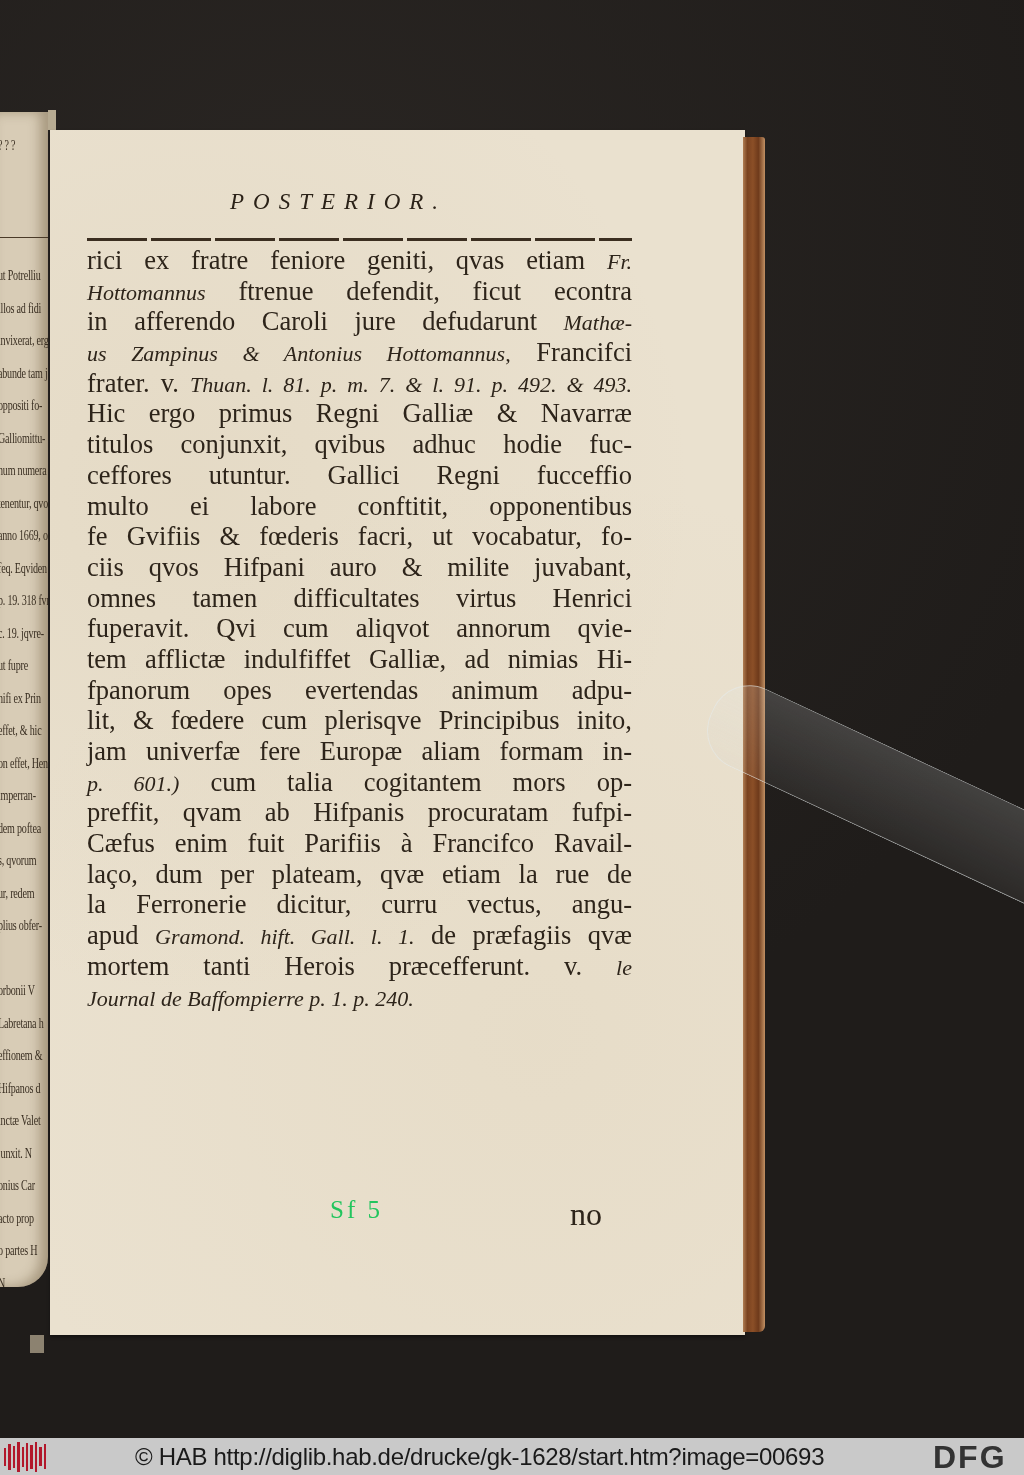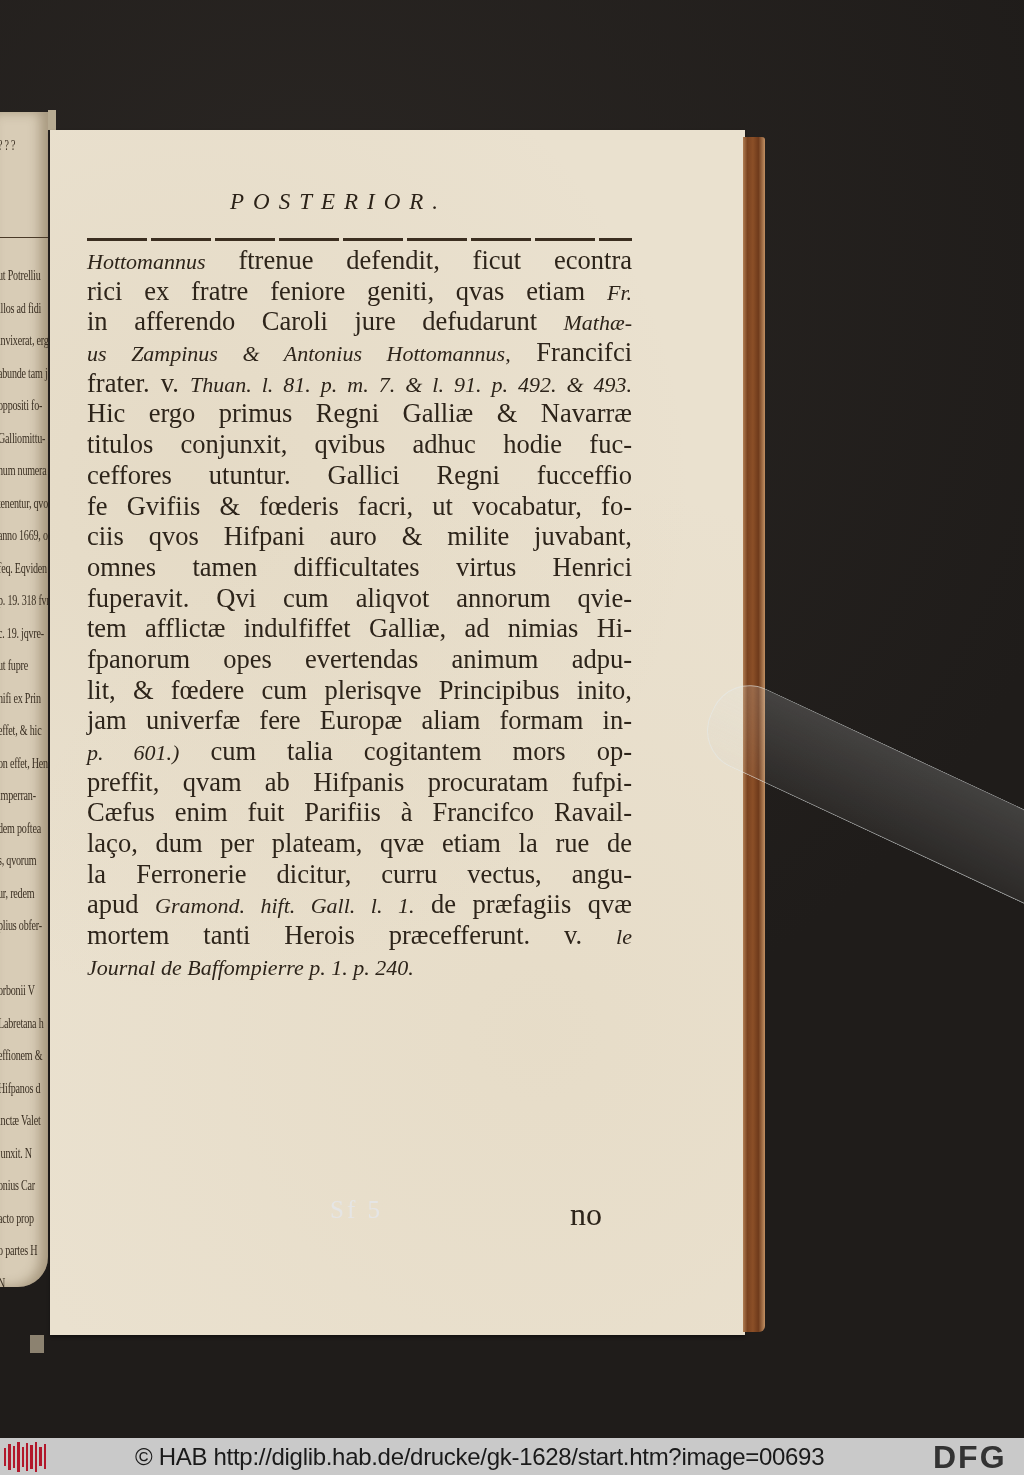--- a/index.html
+++ b/index.html
@@ -20,21 +20,21 @@
     background:linear-gradient(90deg,#b07d52 0,#7a4320 20%,#8b4f27 45%,#6e3a1b 70%,#c19063 100%);
     border-radius:0 3px 6px 0;}
   .running-head{position:absolute;left:230px;top:189px;font-style:italic;font-size:23px;letter-spacing:9px;color:#2b2218;}
   .head-rule{position:absolute;left:87px;top:238px;width:545px;height:3px;
     background:repeating-linear-gradient(90deg,#3b2e20 0 60px,transparent 60px 64px);}
   .text-block{position:absolute;left:87px;top:245px;width:545px;font-size:26.5px;line-height:30.7px;color:#2d241a;}
   .line{white-space:nowrap;text-align:justify;text-align-last:justify;height:30.7px;overflow:visible;}
   .line.last{text-align-last:left;}
   .line.indent{padding-left:30px;}
   .it{font-style:italic;font-size:22px;}
-  .signature{position:absolute;left:330px;top:1196px;font-size:25px;color:#e5e5e5;letter-spacing:3px;}
+  .signature{position:absolute;left:330px;top:1196px;font-size:25px;color:#22c55e;letter-spacing:3px;}
   .catchword{position:absolute;left:570px;top:1196px;font-size:32px;color:#2d241a;}
   .glass{position:absolute;left:712px;top:668px;width:420px;height:84px;
     background:linear-gradient(180deg,rgba(230,235,235,.18),rgba(200,205,205,.08));
     border:1.5px solid rgba(230,235,235,.55);border-right:none;border-radius:40px 0 0 40px;
     transform:rotate(25deg);transform-origin:left center;}
   .footer{position:absolute;left:0;top:1438px;width:1024px;height:37px;background:#c9c9c9;}
   .hab-logo{position:absolute;left:4px;top:3px;width:42px;height:31px;display:flex;gap:2px;align-items:center;}
   .hab-logo span{display:block;width:3px;background:#b2182b;}
   .footer-text{position:absolute;left:135px;top:5px;font-family:"Liberation Sans", sans-serif;font-size:24px;color:#1a1a1a;letter-spacing:-0.3px;}
   .dfg{position:absolute;left:933px;top:1px;font-family:"Liberation Sans", sans-serif;font-weight:bold;font-size:32px;color:#333;letter-spacing:2px;}
@@ -85,28 +85,29 @@
 <div class="spine-cap"></div>
 <div class="spine-cap2"></div>
 
 <div class="page"></div>
 <div class="page-edge"></div>
 
 <div class="running-head">POSTERIOR.</div>
 <div class="head-rule"></div>
 
 <div class="text-block" id="text-block">
+    <div class="line"><span>rici ex fratre feniore geniti, qvas etiam </span><span class="it">Fr.</span></div>
     <div class="line"><span class="it">Hottomannus</span><span> ftrenue defendit, ficut econtra</span></div>
-    <div class="line"><span>rici ex fratre feniore geniti, qvas etiam </span><span class="it">Fr.</span></div>
     <div class="line"><span>in afferendo Caroli jure defudarunt </span><span class="it">Mathæ-</span></div>
     <div class="line"><span class="it">us Zampinus &amp; Antonius Hottomannus,</span><span> Francifci</span></div>
     <div class="line"><span>frater. v. </span><span class="it">Thuan. l. 81. p. m. 7. &amp; l. 91. p. 492. &amp; 493.</span></div>
     <div class="line"><span>Hic ergo primus Regni Galliæ &amp; Navarræ</span></div>
     <div class="line"><span>titulos conjunxit, qvibus adhuc hodie fuc-</span></div>
     <div class="line"><span>ceffores utuntur. Gallici Regni fucceffio</span></div>
+    <div class="line"><span>multo ei labore conftitit, opponentibus</span></div>
     <div class="line"><span>fe Gvifiis &amp; fœderis facri, ut vocabatur, fo-</span></div>
     <div class="line"><span>ciis qvos Hifpani auro &amp; milite juvabant,</span></div>
     <div class="line"><span>omnes tamen difficultates virtus Henrici</span></div>
     <div class="line"><span>fuperavit. Qvi cum aliqvot annorum qvie-</span></div>
     <div class="line"><span>tem afflictæ indulfiffet Galliæ, ad nimias Hi-</span></div>
     <div class="line"><span>fpanorum opes evertendas animum adpu-</span></div>
     <div class="line"><span>lit, &amp; fœdere cum plerisqve Principibus inito,</span></div>
     <div class="line"><span>jam univerfæ fere Europæ aliam formam in-</span></div>
     <div class="line"><span class="it">p. 601.)</span><span> cum talia cogitantem mors op-</span></div>
     <div class="line"><span>preffit, qvam ab Hifpanis procuratam fufpi-</span></div>

